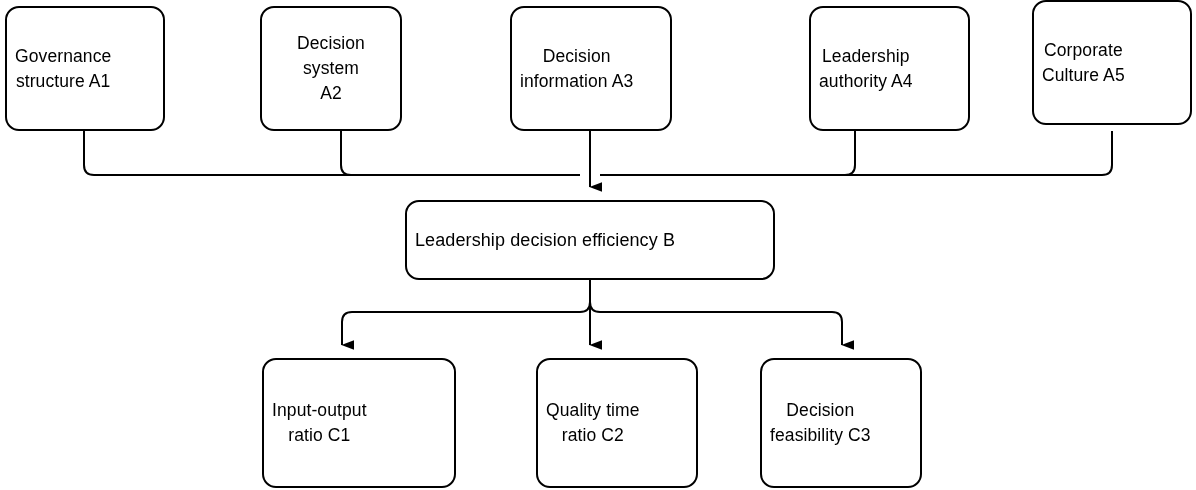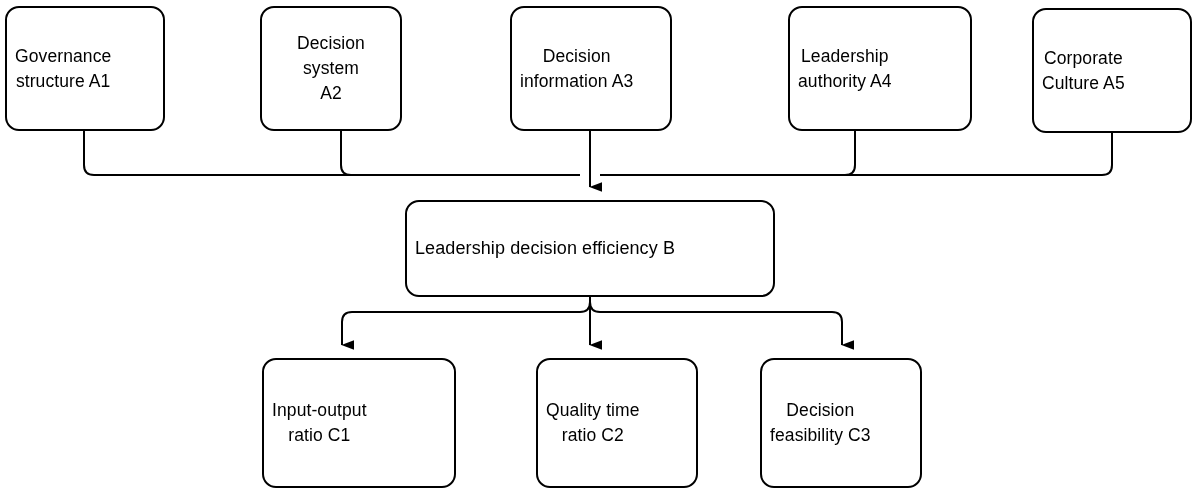--- a/index.html
+++ b/index.html
@@ -88,31 +88,31 @@
   <div class="node-box level-a" style="left:260px; top:6px; width:142px; height:125px;">
     <span class="node-label">Decision system
 A2</span>
   </div>
 
   <div class="node-box level-a" style="left:510px; top:6px; width:162px; height:125px;">
     <span class="node-label">Decision
 information A3</span>
   </div>
 
-  <div class="node-box level-a" style="left:788px; top:6px; width:184px; height:125px;">
+  <div class="node-box level-a" style="left:809px; top:6px; width:161px; height:125px;">
     <span class="node-label">Leadership
 authority A4</span>
   </div>
 
-  <div class="node-box level-a" style="left:1032px; top:8px; width:160px; height:125px;">
+  <div class="node-box level-a" style="left:1032px; top:0; width:160px; height:125px;">
     <span class="node-label">Corporate
 Culture A5</span>
   </div>
 
-  <div class="node-box level-b" style="left:405px; top:200px; width:370px; height:97px;">
+  <div class="node-box level-b" style="left:405px; top:200px; width:370px; height:80px;">
     <span class="node-label">Leadership decision efficiency B</span>
   </div>
 
   <div class="node-box level-c" style="left:262px; top:358px; width:194px; height:130px;">
     <span class="node-label">Input-output
 ratio C1</span>
   </div>
 
   <div class="node-box level-c" style="left:536px; top:358px; width:162px; height:130px;">
     <span class="node-label">Quality time

